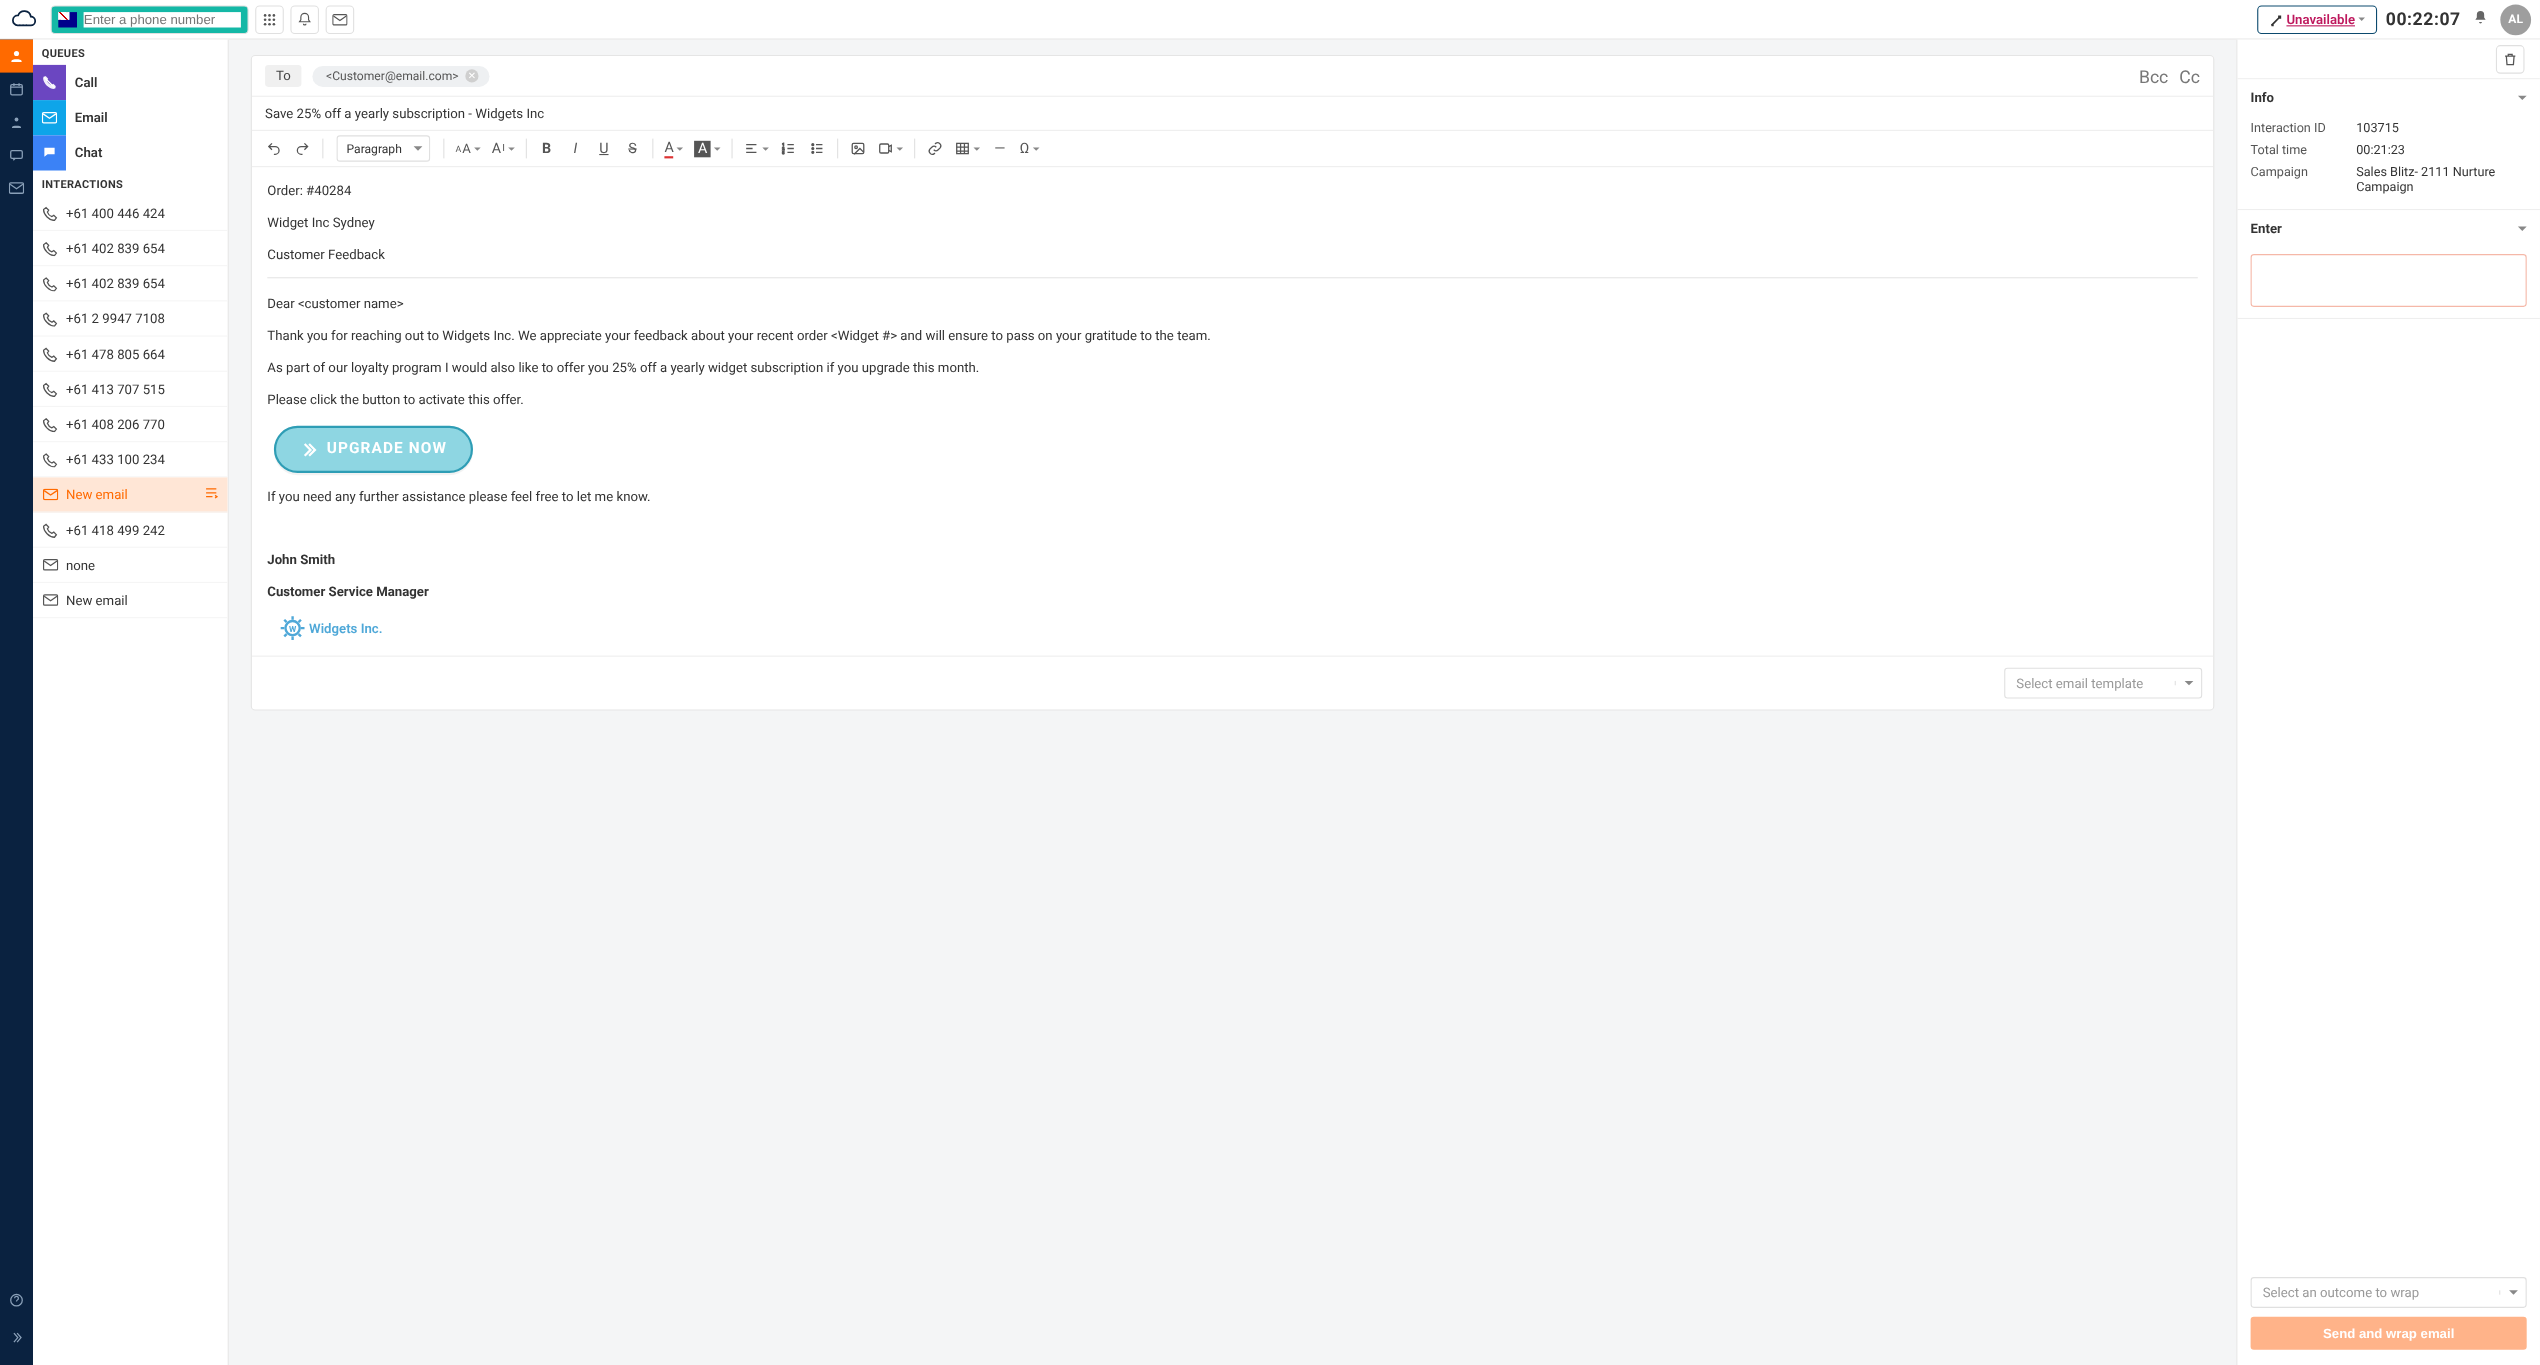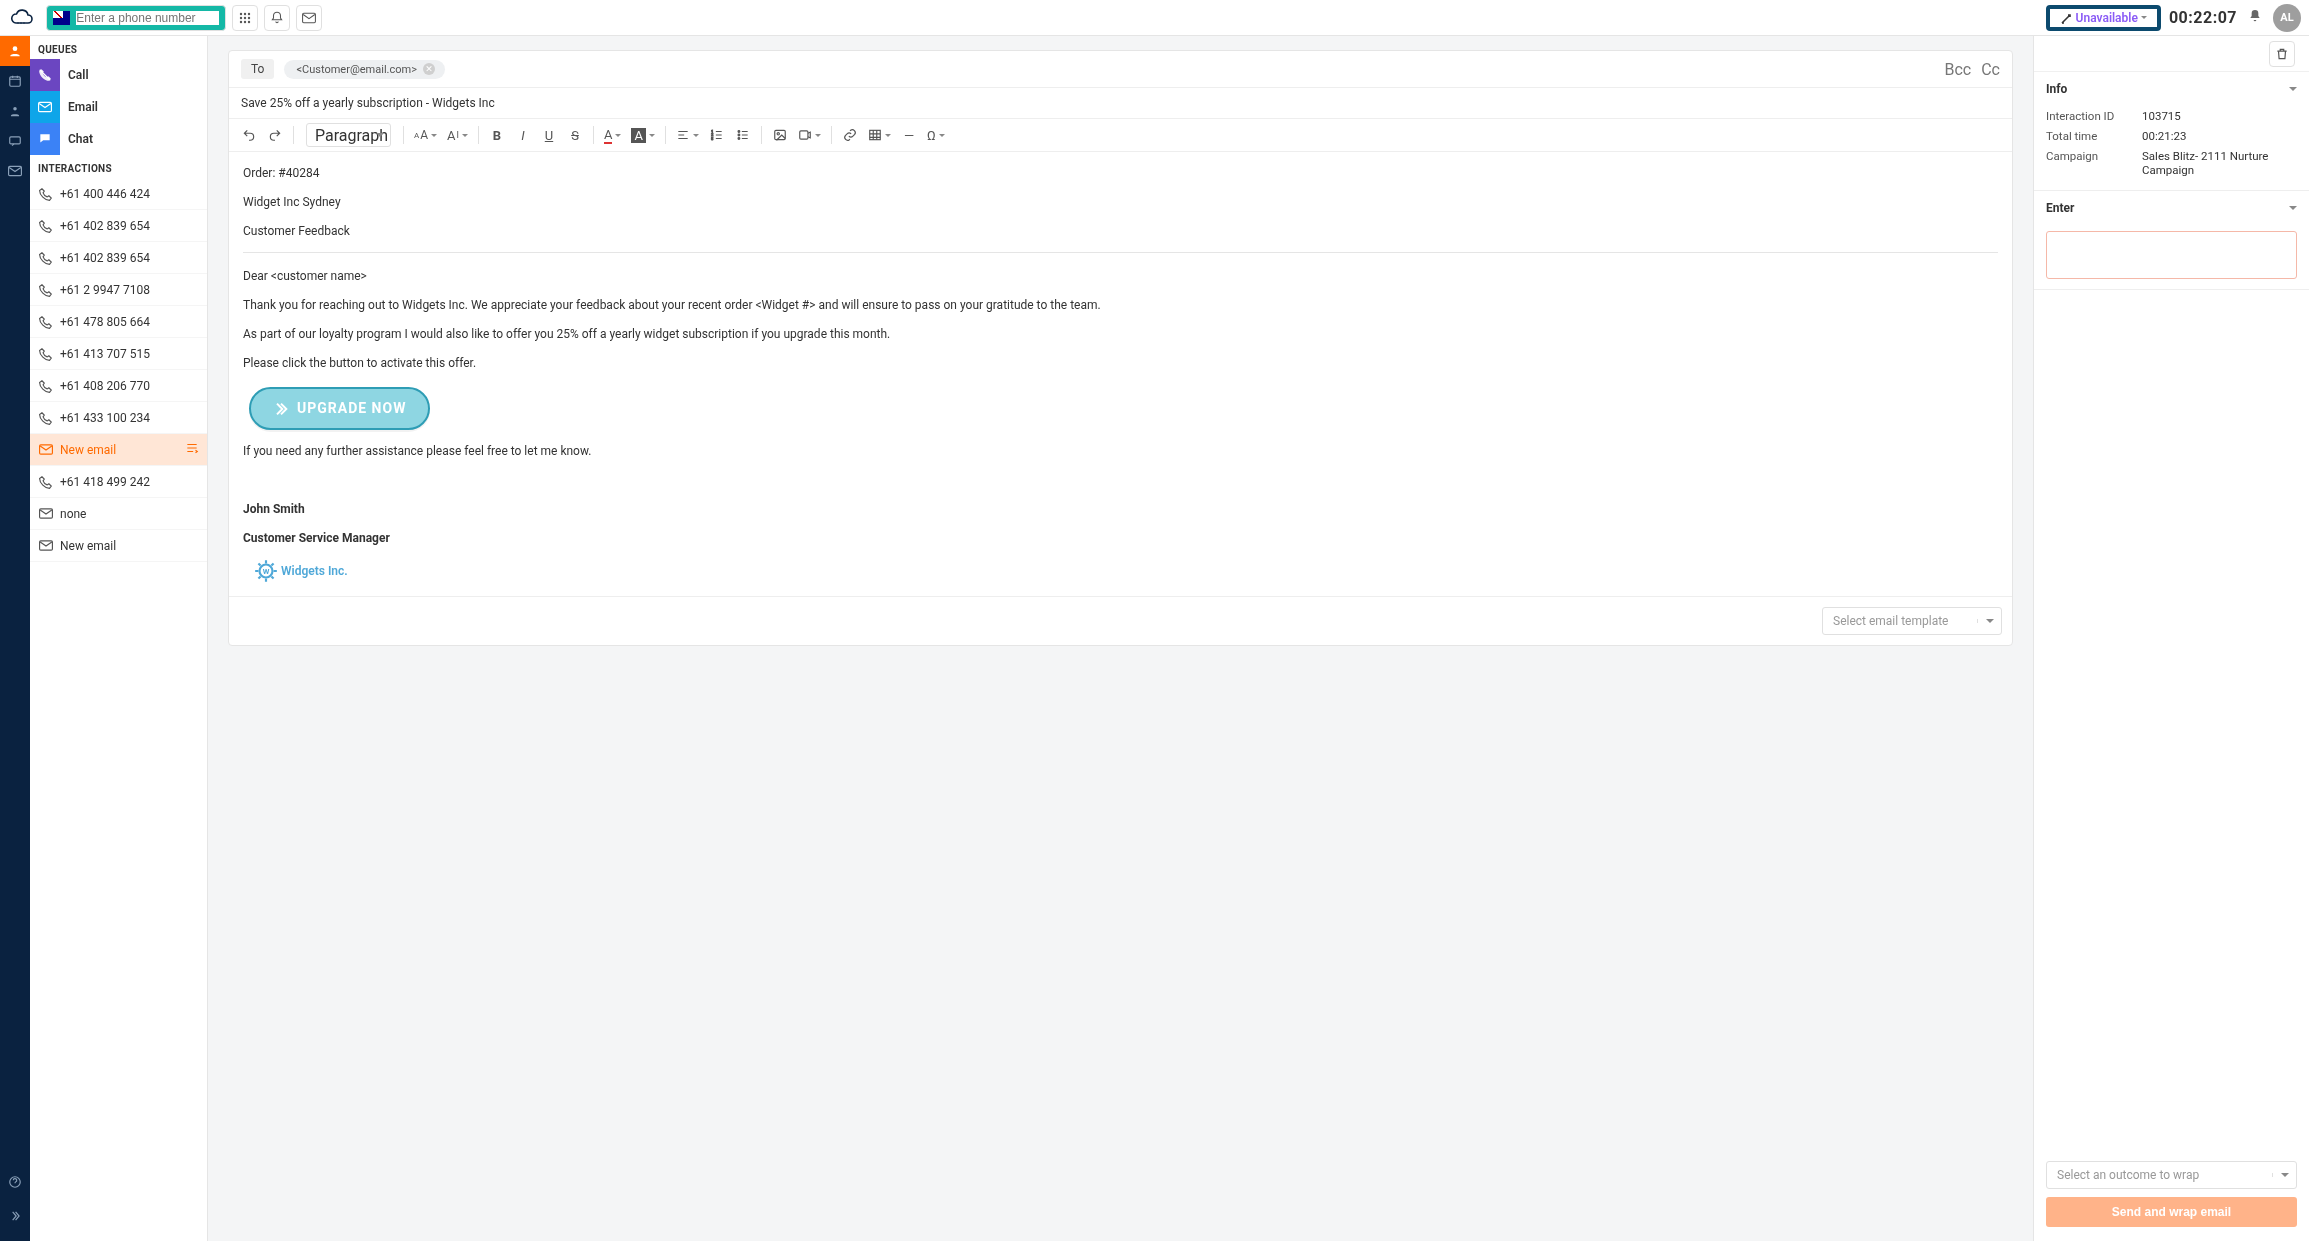--- a/index.html
+++ b/index.html
@@ -8,21 +8,21 @@
 
 
 .topbar { height: 36px; background: #fff; border-bottom: 1px solid #e5e5e5; display: flex; align-items: center; padding: 0 8px; }
 .topbar .cloud { width: 28px; height: 28px; display:flex; align-items:center; justify-content:center; margin-right:10px; }
 .phone-entry { display:flex; align-items:center; border:1px solid #e0e0e0; border-radius:4px; height:26px; padding:0 6px; margin-right:6px; width:180px; background:#14b8a6; }
 .phone-entry .flag { width:20px; height:14px; margin-right:6px; display:inline-block; position:relative; background:#00008b; }
 .phone-entry .flag::before { content:""; position:absolute; left:0; top:0; width:10px; height:7px; background:linear-gradient(45deg,#fff 45%,#c00 45% 55%,#fff 55%),linear-gradient(-45deg,#fff 45%,#c00 45% 55%,#fff 55%); background-size:100% 100%; }
 .phone-entry input { border:none; outline:none; font-size:12px; width:100%; color:#999; }
 .icon-btn { width:26px; height:26px; border:1px solid #e0e0e0; border-radius:4px; background:#fff; display:flex; align-items:center; justify-content:center; margin-right:6px; cursor:pointer; color:#555; }
 .topbar .spacer { flex:1; }
-.status-pill { display:flex; align-items:center; border:4px solid #0c4a6e; border-radius:4px; height:26px; padding:0 10px; margin-right:8px; background:#fff; cursor:pointer; font-weight:600; color:#8b5cf6; }
+.status-pill { display:flex; align-items:center; border:1px solid #0c4a6e; border-radius:4px; height:26px; padding:0 10px; margin-right:8px; background:#fff; cursor:pointer; font-weight:600; color:#be185d;text-decoration:underline; }
 .status-pill .dot { width:10px; height:10px; margin-right:6px; display:inline-block; }
 .time-pill { font-weight:700; margin-right:10px; color:#333; letter-spacing:.5px; font-size:16px; }
 .avatar { width:28px; height:28px; border-radius:50%; background:#9e9e9e; color:#fff; display:flex; align-items:center; justify-content:center; font-size:11px; font-weight:700; margin-left:10px; }
 
 
 .main { flex:1; display:flex; min-height:0; }
 .leftnav { width:30px; background:#0a2240; display:flex; flex-direction:column; align-items:center; padding-top:0; }
 .leftnav .nav-item { width:30px; height:30px; display:flex; align-items:center; justify-content:center; color:#8aa0b8; cursor:pointer; }
 .leftnav .nav-item.active { background:#ff6a00; color:#fff; }
 .leftnav .nav-bottom { margin-top:auto; margin-bottom:6px; width:30px; display:flex; flex-direction:column; align-items:center; }
@@ -50,21 +50,21 @@
 .to-row { display:flex; align-items:center; padding:8px 12px; border-bottom:1px solid #eee; }
 .to-row .to-label { background:#f0f0f0; border-radius:3px; padding:3px 10px; font-size:12px; margin-right:10px; color:#444;}
 .chip { background:#eef0f2; border-radius:12px; padding:3px 10px 3px 12px; font-size:11px; color:#555; display:flex; align-items:center; }
 .chip .x { margin-left:6px; width:12px; height:12px; border-radius:50%; background:#cfcfcf; color:#fff; font-size:9px; display:flex; align-items:center; justify-content:center; cursor:pointer; }
 .to-row .spacer { flex:1; }
 .to-row .bcc, .to-row .cc { font-size:16px; color:#777; margin-left:10px; cursor:pointer; }
 .subject-row { padding:8px 12px; border-bottom:1px solid #eee; font-size:12px; color:#333; }
 .toolbar { display:flex; align-items:center; padding:4px 8px; border-bottom:1px solid #eee; flex-wrap:wrap; gap:2px; }
 .tbtn { height:24px; min-width:24px; padding:0 4px; display:flex; align-items:center; justify-content:center; color:#555; cursor:pointer; border-radius:3px; font-size:13px; }
 .tsep { width:1px; height:18px; background:#e0e0e0; margin:0 4px; }
-.para-select { border:1px solid #e0e0e0; border-radius:3px; height:24px; padding:0 18px 0 8px; font-size:16px; color:#333; margin:0 6px; background:#fff; position:relative; display:flex; align-items:center; cursor:pointer; width:85px; }
+.para-select { border:1px solid #e0e0e0; border-radius:3px; height:24px; padding:0 18px 0 8px; font-size:11px; color:#333; margin:0 6px; background:#fff; position:relative; display:flex; align-items:center; cursor:pointer; width:85px; }
 .para-select::after { content:""; position:absolute; right:6px; top:50%; transform:translateY(-50%); border-left:4px solid transparent; border-right:4px solid transparent; border-top:4px solid #888; }
 
 .email-body { padding:12px 14px; font-size:12px; color:#333; line-height:1.6; }
 .email-body p { margin-bottom:10px; }
 .email-body hr { border:none; border-top:1px solid #e5e5e5; margin:10px 0 14px; }
 .upgrade-btn { display:inline-flex; align-items:center; border:2px solid #2e9db5; background:#8ed6e2; color:#fff; font-weight:700; letter-spacing:1px; border-radius:22px; padding:8px 22px; font-size:14px; cursor:pointer; margin:4px 0 12px 6px; box-shadow:0 2px 0 rgba(0,0,0,.05);}
 .upgrade-btn svg { margin-right:8px; }
 .sig-logo { display:flex; align-items:center; margin-top:6px; color:#4fa8d8; font-weight:600; padding-left:10px; }
 .sig-logo .gear { width:26px; height:26px; margin-right:2px; }
 .template-row { display:flex; justify-content:flex-end; padding:10px; border-top:1px solid #eee; }

